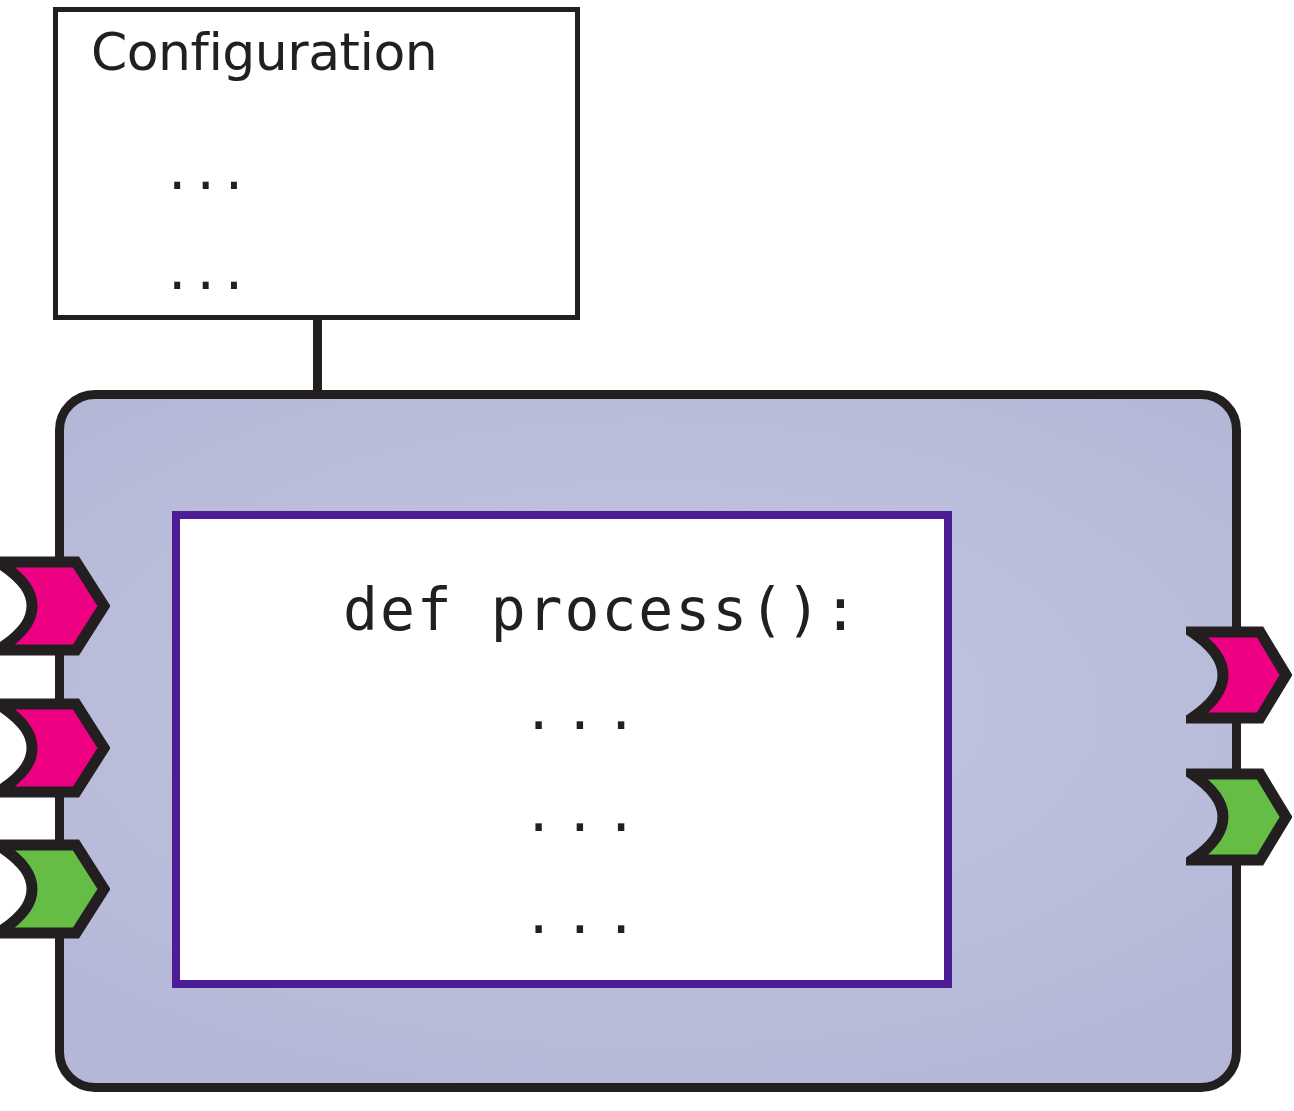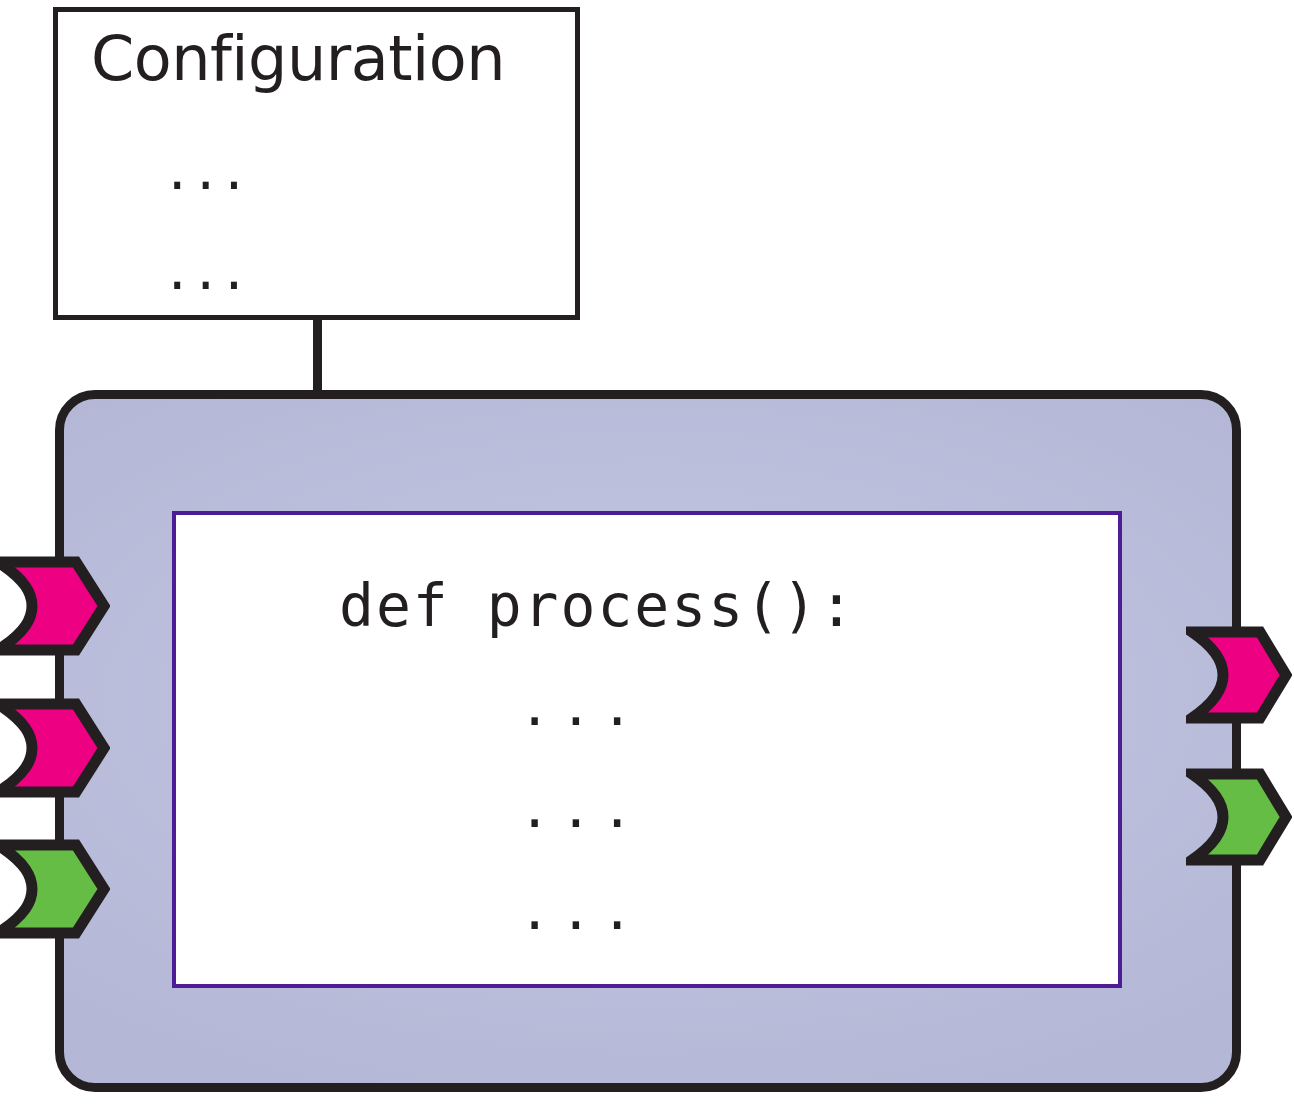--- a/index.html
+++ b/index.html
@@ -29,21 +29,21 @@
     height: 313px;
     box-sizing: border-box;
     border: 5px solid #231f20;
     background: #ffffff;
   }
   .config-title {
     position: absolute;
     left: 33px;
     top: 10px;
     font-family: "DejaVu Sans", sans-serif;
-    font-size: 62px;
+    font-size: 52px;
     font-weight: 400;
     color: #231f20;
     letter-spacing: -0.5px;
     white-space: nowrap;
   }
   .config-dots {
     position: absolute;
     left: 110px;
     font-family: "DejaVu Sans", sans-serif;
     font-size: 58px;
@@ -77,24 +77,24 @@
     border-radius: 40px;
     background:
       radial-gradient(ellipse 70% 60% at 50% 45%, #c4c7e2 0%, #bcbfdc 55%, #b4b8d6 100%);
   }
 
   
   .code-box {
     position: absolute;
     left: 172px;
     top: 511px;
-    width: 950px;
+    width: 780px;
     height: 477px;
     box-sizing: border-box;
-    border: 4px solid #4c1d95;
+    border: 8px solid #4c1d95;
     background: #ffffff;
   }
   .code-line {
     position: absolute;
     font-family: "DejaVu Sans Mono", "Liberation Mono", monospace;
     font-size: 58px;
     line-height: 1;
     color: #231f20;
     white-space: pre;
     letter-spacing: 2px;

